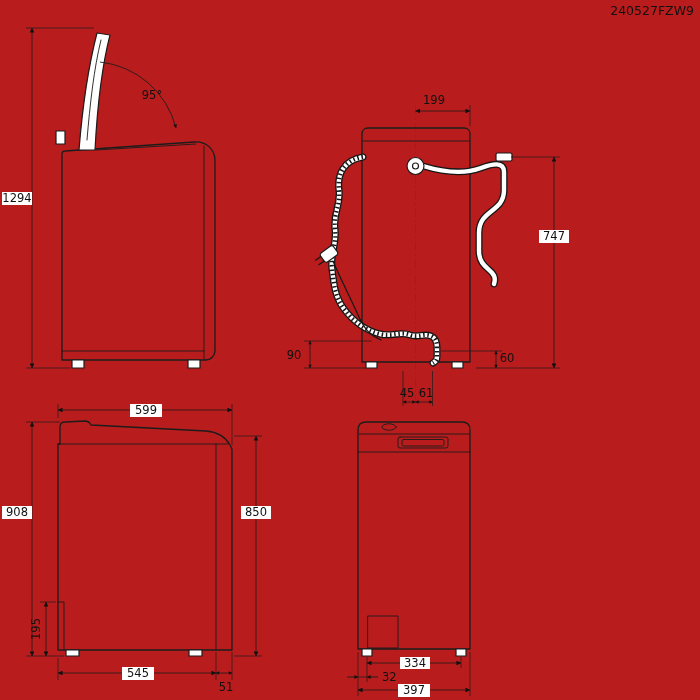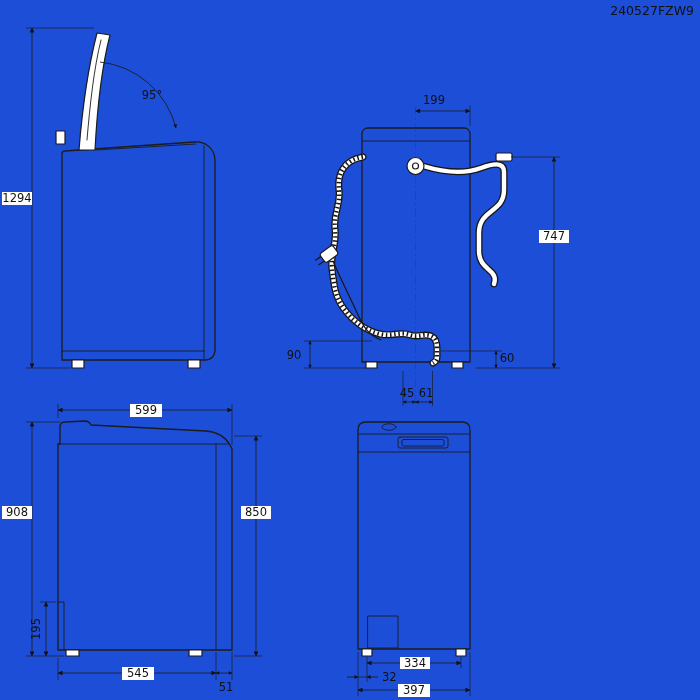--- a/index.html
+++ b/index.html
@@ -1,16 +1,16 @@
 <!DOCTYPE html>
 <html><head>
 <meta charset="utf-8">
 <style>
   html,body{margin:0;padding:0;background:#fff;}
-  .stage{position:relative;width:700px;height:700px;background:#1d4ed8;overflow:hidden;
+  .stage{position:relative;width:700px;height:700px;background:#b91c1c;overflow:hidden;
          font-family:"DejaVu Sans", sans-serif;}
   svg{display:block}
   .ol{fill:none;stroke:#1c1c1c;stroke-width:1.3;stroke-linejoin:round;stroke-linecap:round}
   .ol2{fill:none;stroke:#1c1c1c;stroke-width:0.9;stroke-linejoin:round;stroke-linecap:round}
   .fillw{fill:#fff;stroke:#1c1c1c;stroke-width:1.2;stroke-linejoin:round}
   .ext{fill:none;stroke:#1c1c1c;stroke-width:0.7}
   .cl{fill:none;stroke:#444;stroke-width:0.7;stroke-dasharray:9 3 2 3}
   .dim{fill:none;stroke:#1c1c1c;stroke-width:0.8;marker-start:url(#arr);marker-end:url(#arr)}
   .dimS{fill:none;stroke:#1c1c1c;stroke-width:0.8;marker-start:url(#arrS);marker-end:url(#arrS)}
   .dimE{fill:none;stroke:#1c1c1c;stroke-width:0.9;marker-end:url(#arrS)}

